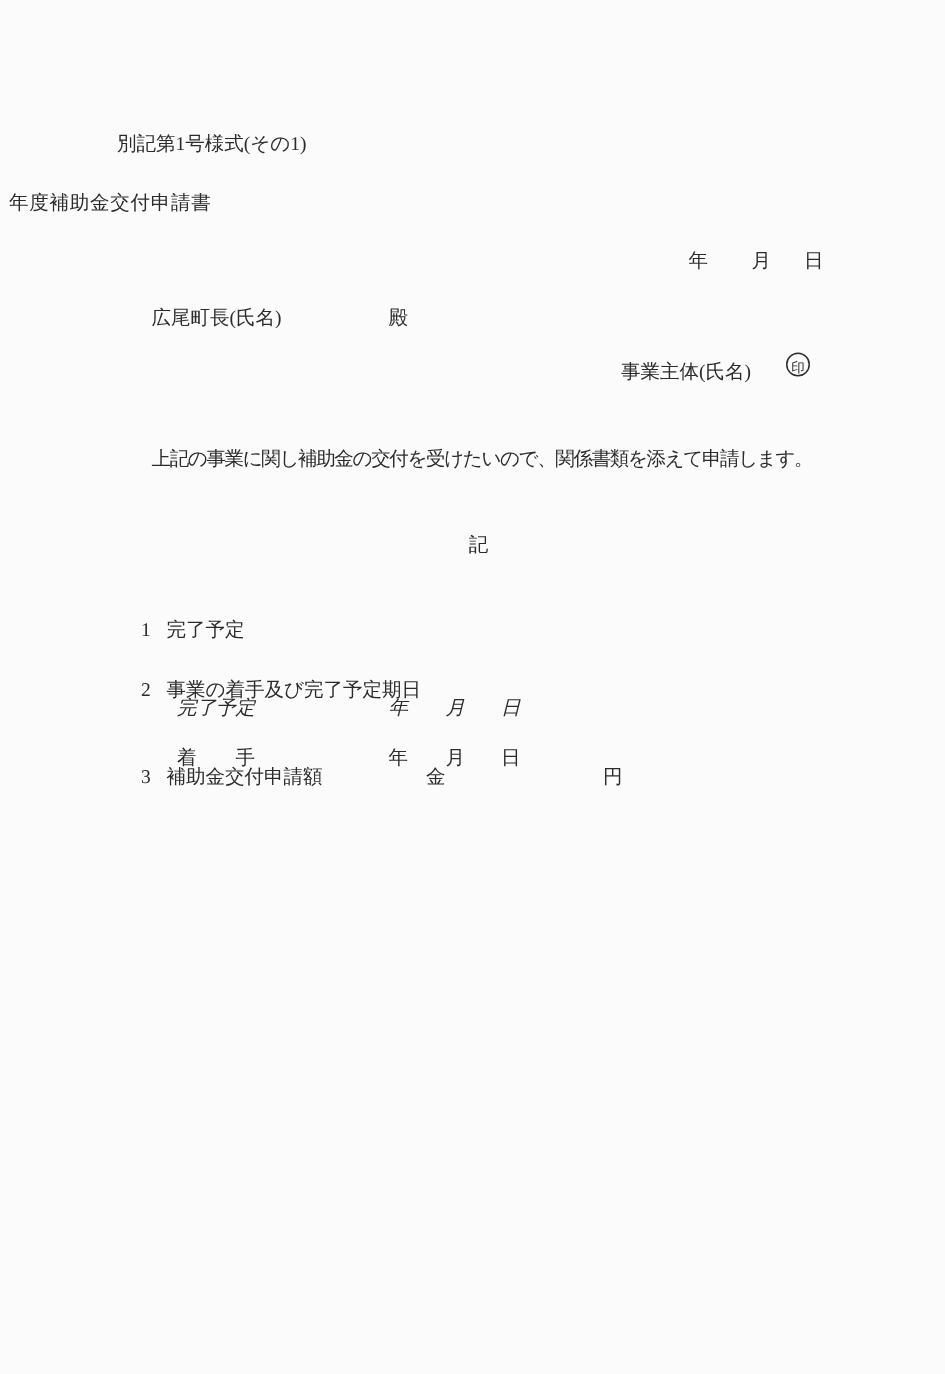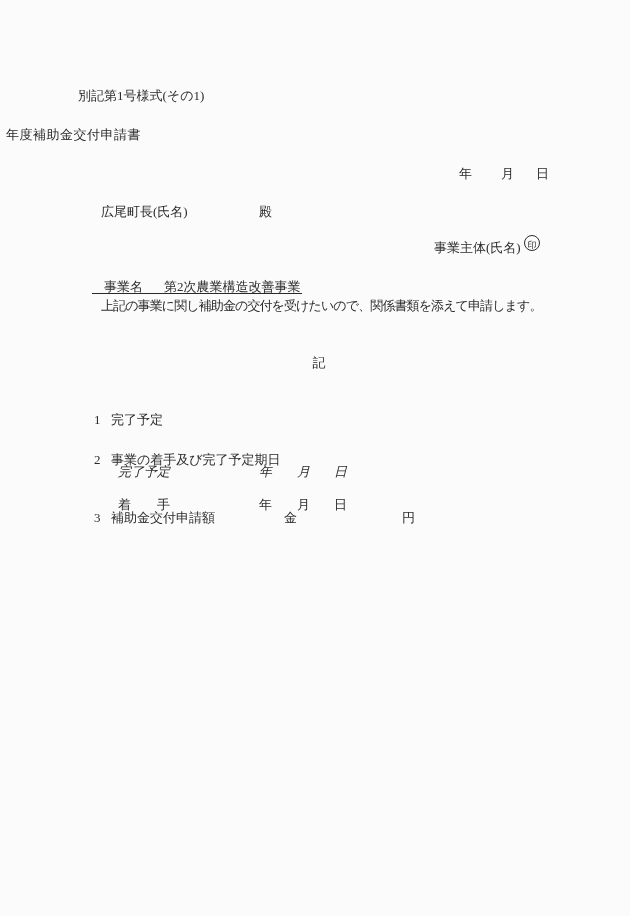--- a/index.html
+++ b/index.html
@@ -25,21 +25,21 @@
   .date-row      { left: 0; top: 158px; width: 630px; height: 16px; }
   .date-row .y   { position: absolute; left: 453px; }
   .date-row .m   { position: absolute; left: 495px; }
   .date-row .d   { position: absolute; left: 530px; }
 
   .addressee-row        { left: 0; top: 196px; width: 554px; height: 16px; }
   .addressee-row .nm    { position: absolute; left: 95px; }
   .addressee-row .hon   { position: absolute; left: 253px; }
 
   .applicant-row        { left: 0; top: 232px; width: 630px; height: 18px; }
-  .applicant-row .lbl   { position: absolute; left: 428px; }
+  .applicant-row .lbl   { position: absolute; left: 408px; }
   .seal {
     position: absolute; left: 520px; top: -1px;
     width: 16px; height: 16px;
     border: 1.2px solid #2b2b2b; border-radius: 50%;
     font-size: 9px; line-height: 14px; text-align: center;
   }
 
   .project-row {
     left: 88px; top: 271px; width: 210px; height: 19px;
     border-bottom: 1px solid #2b2b2b;
@@ -85,24 +85,20 @@
   <div class="abs addressee-row">
     <span class="nm">広尾町長(氏名)</span>
     <span class="hon">殿</span>
   </div>
 
   <div class="abs applicant-row">
     <span class="lbl">事業主体(氏名)</span>
     <span class="seal">印</span>
   </div>
 
-  <div class="abs project-row">
-    <span class="lbl">事業名</span>
-    <span class="val">第2次農業構造改善事業</span>
-  </div>
 
   <div class="abs statement">上記の事業に関し補助金の交付を受けたいので、関係書類を添えて申請します。</div>
 
   <div class="abs ki-marker">記</div>
 
   <div class="abs item-row item-1">
     <span class="no">1</span>
     <span class="lbl">完了予定</span>
   </div>
 

